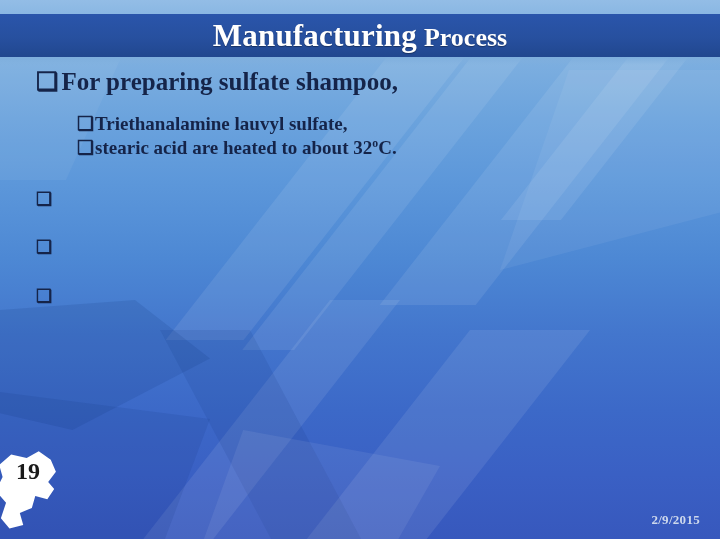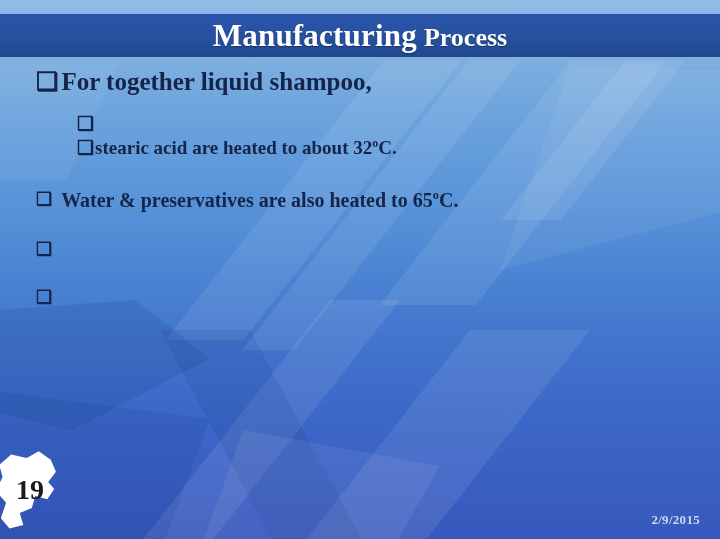--- a/index.html
+++ b/index.html
@@ -136,22 +136,22 @@
   .page-badge .blob {
     position: absolute; inset: 0;
     background: #ffffff;
     clip-path: polygon(
       6% 22%, 20% 10%, 38% 14%, 52% 6%, 66% 16%, 72% 30%,
       63% 42%, 70% 50%, 62% 62%, 48% 58%, 44% 72%, 30% 78%,
       34% 92%, 18% 96%, 8% 84%, 14% 66%, 2% 52%, 10% 36%);
     filter: drop-shadow(0 1px 1px rgba(0,0,0,0.25));
   }
   .page-badge .num {
-    position: absolute; left: 22px; top: 28px;
-    font-size: 28px; font-weight: bold; color: #1a1a1a;
+    position: absolute; left: 22px; top: 12px;
+    font-size: 24px; font-weight: bold; color: #1a1a1a;
     font-family: "Liberation Serif", serif;
   }
 
   
   .date-stamp {
     position: absolute; right: 20px; bottom: 11px;
     font-size: 13px; font-weight: bold; color: #cdd8ec;
     font-family: "Liberation Serif", serif;
     letter-spacing: 0.3px;
   }
@@ -183,39 +183,39 @@
       <span class="title-main">Manufacturing</span><span class="title-sub">Process</span>
     </div>
   </div>
 
   <div class="below-strip"></div>
 
   <div class="body">
 
     <div class="lvl1 line">
       <span class="bullet">❑</span>
-      <span>For together liquid shampoo,</span>
+      <span>For preparing sulfate shampoo,</span>
     </div>
 
     <div class="sp-a"></div>
 
     <div class="lvl2 line">
       <span class="bullet">❑</span>
+      <span>Triethanalamine lauvyl sulfate,</span>
     </div>
 
     <div class="lvl2 line">
       <span class="bullet">❑</span>
       <span><span>stearic acid are heated to about  32</span><span class="sup">o</span><span>C.</span></span>
     </div>
 
     <div class="sp-b"></div>
 
     <div class="para line">
       <span class="bullet">❑</span>
-      <span class="ptext"><span>Water &amp; preservatives are also heated to 65</span><span class="sup">o</span><span>C.</span></span>
     </div>
 
     <div class="sp-c"></div>
 
     <div class="para line">
       <span class="bullet">❑</span>
     </div>
 
     <div class="sp-c"></div>
 

